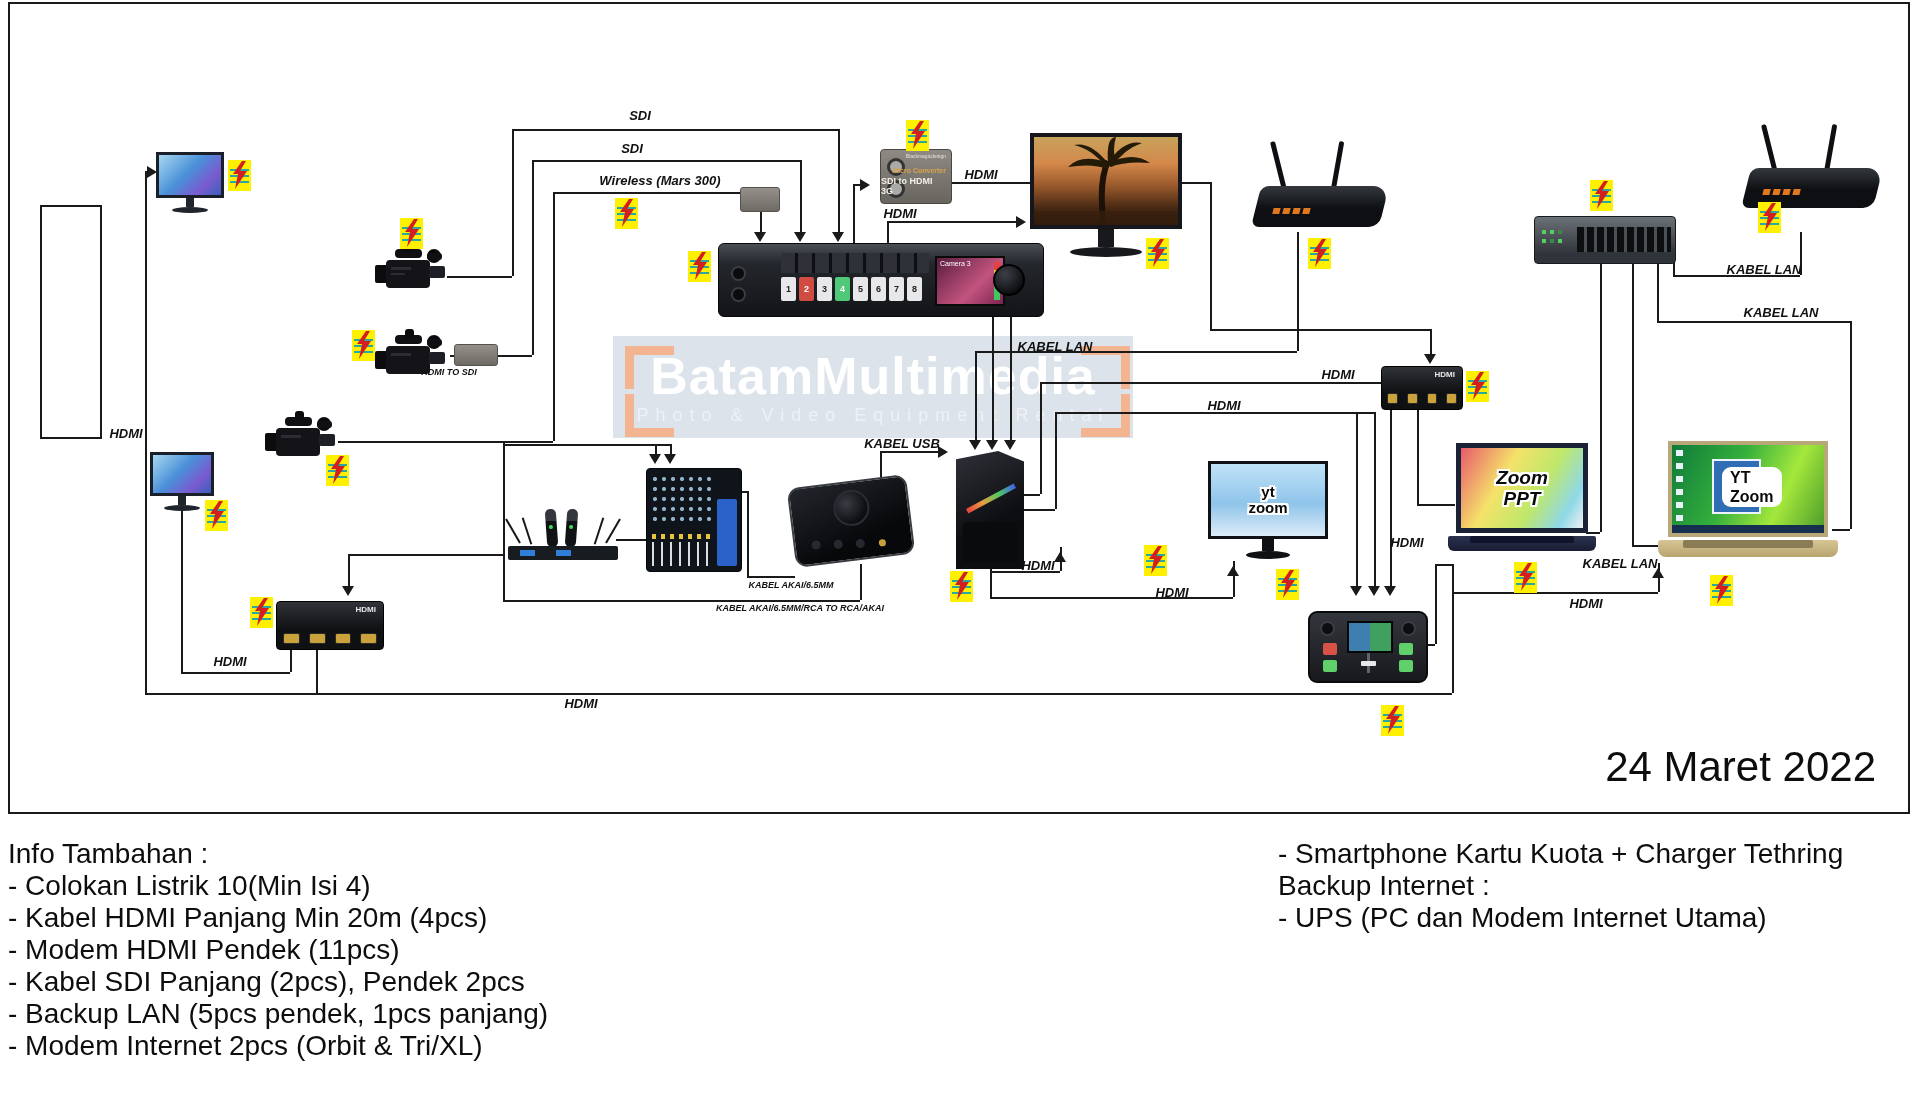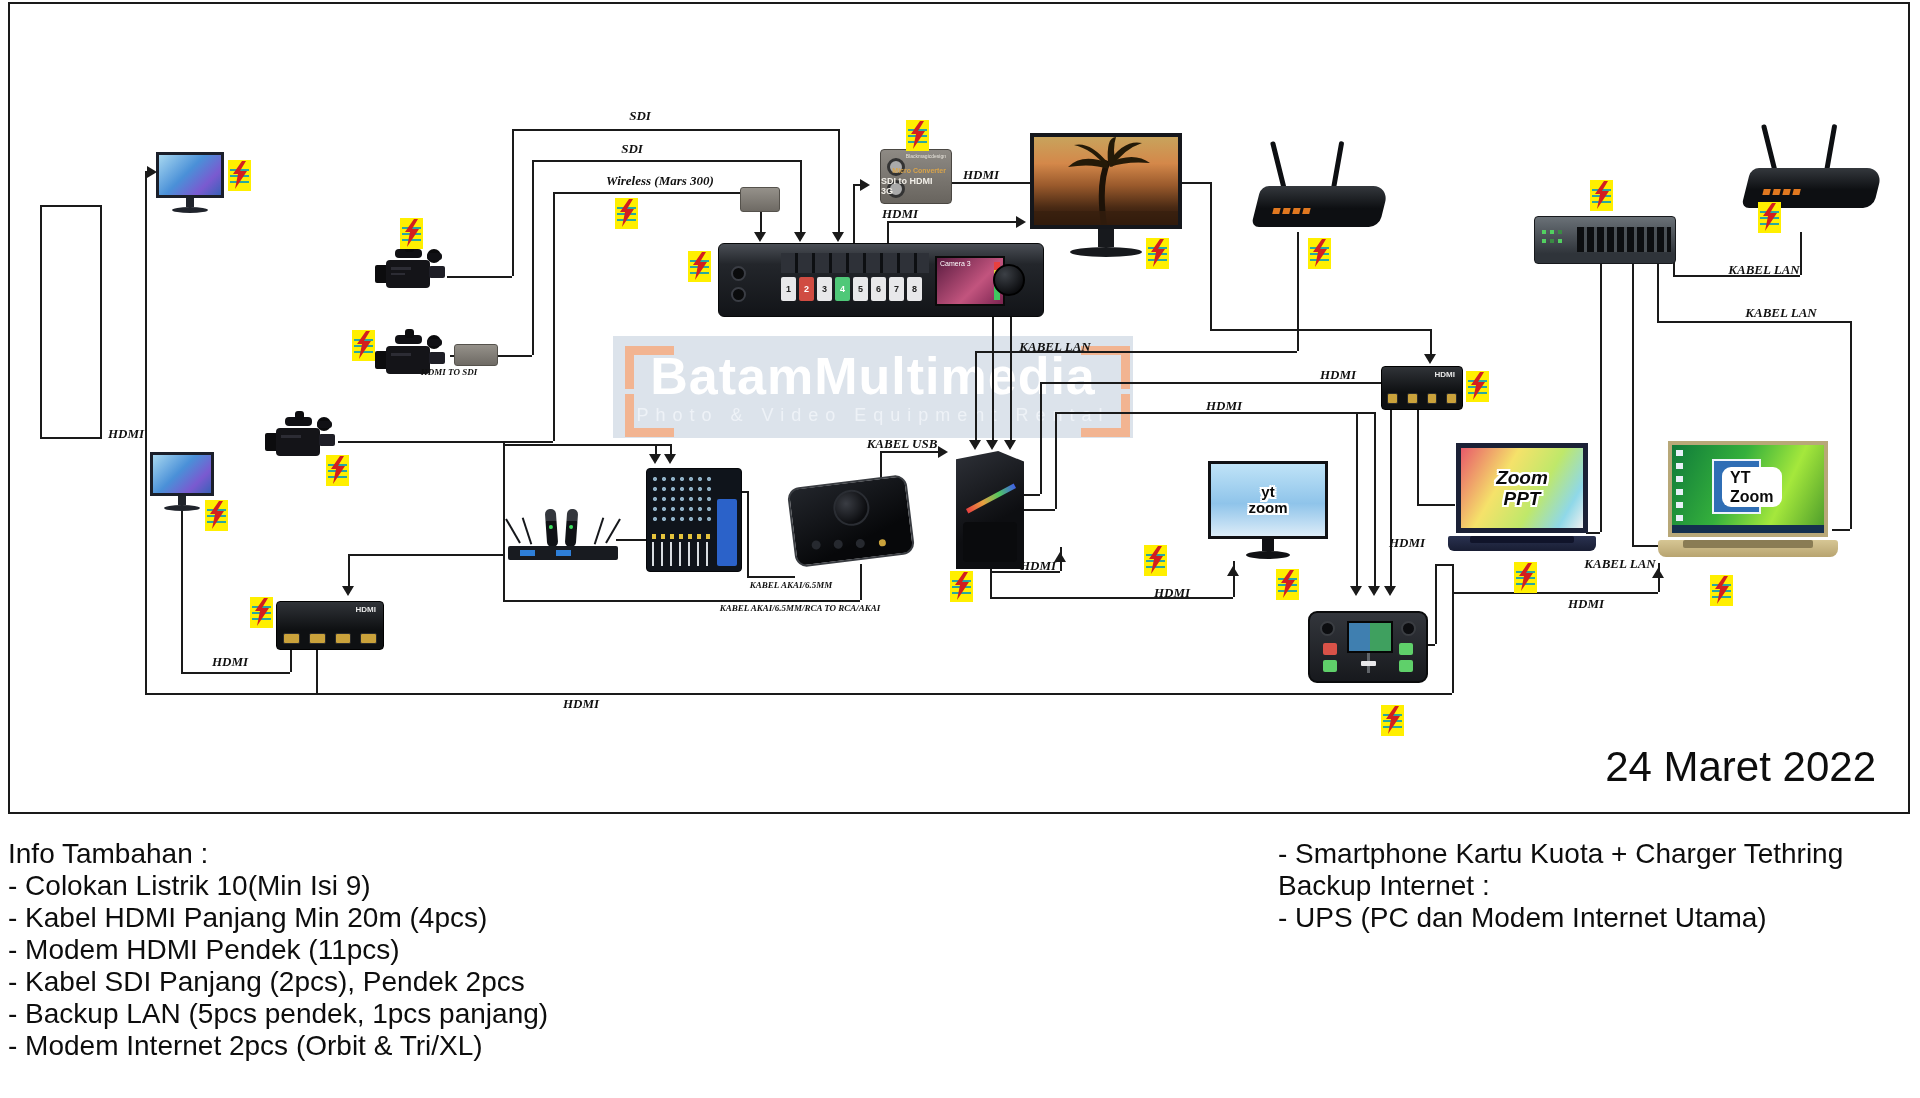--- a/index.html
+++ b/index.html
@@ -15,21 +15,21 @@
   .wm .tag{font-size:18px;color:#eef2f7;letter-spacing:7px;margin-top:2px;}
   .brk{position:absolute;width:40px;height:34px;border:0 solid #f2b491;z-index:0;}
   .brk.tl{border-left-width:9px;border-top-width:9px;}
   .brk.bl{border-left-width:9px;border-bottom-width:9px;}
   .brk.tr{border-right-width:9px;border-top-width:9px;}
   .brk.br{border-right-width:9px;border-bottom-width:9px;}
   
   .cl{position:absolute;background:#1a1a1a;z-index:2;}
   .ar{position:absolute;width:0;height:0;border:6px solid transparent;z-index:2;}
   .lbl{position:absolute;transform:translateX(-50%);font-weight:bold;font-style:italic;font-size:13px;
-       white-space:nowrap;z-index:5;color:#111;font-family:Liberation Serif, serif;}
+       white-space:nowrap;z-index:5;color:#111;}
   .lbl.tiny{font-size:9px;}
   
   .pw{position:absolute;width:23px;height:31px;background:#ffef00;z-index:6;}
   .pw svg{width:100%;height:100%;}
   
   .dev{position:absolute;z-index:4;}
   
   .mscr{border:3px solid #1b1f2a;background:linear-gradient(135deg,#a8d8f0,#4a90d8 45%,#7a5ad0 75%,#3a60b8);}
   .mneck{width:8px;height:9px;background:#20242c;margin:0 auto;}
   .mbase{width:36px;height:6px;background:#20242c;border-radius:50%;margin:0 auto;}
@@ -351,21 +351,21 @@
       <span class="win"></span>
       <span class="task"></span>
       <span class="bub" style="position:absolute;left:50px;top:22px;"><span>YT</span><br><span>Zoom</span></span>
     </div>
     <div class="lap2b"></div>
   </div>
 
   <div class="date">24 Maret 2022</div>
   <div class="info" style="left:8px;top:838px;" id="info-left">
     <div>Info Tambahan :</div>
-  <div>- Colokan Listrik 10(Min Isi 9)</div>
+  <div>- Colokan Listrik 10(Min Isi 4)</div>
       <div>- Kabel HDMI Panjang Min 20m (4pcs)</div>
       <div>- Modem HDMI Pendek (11pcs)</div>
       <div>- Kabel SDI Panjang (2pcs), Pendek 2pcs</div>
       <div>- Backup LAN (5pcs pendek, 1pcs panjang)</div>
       <div>- Modem Internet 2pcs (Orbit &amp; Tri/XL)</div>
     </div>
   <div class="info" style="left:1278px;top:838px;" id="info-right">
     <div>- Smartphone Kartu Kuota + Charger Tethring</div>
   <div>Backup Internet :</div>
       <div>- UPS (PC dan Modem Internet Utama)</div>

